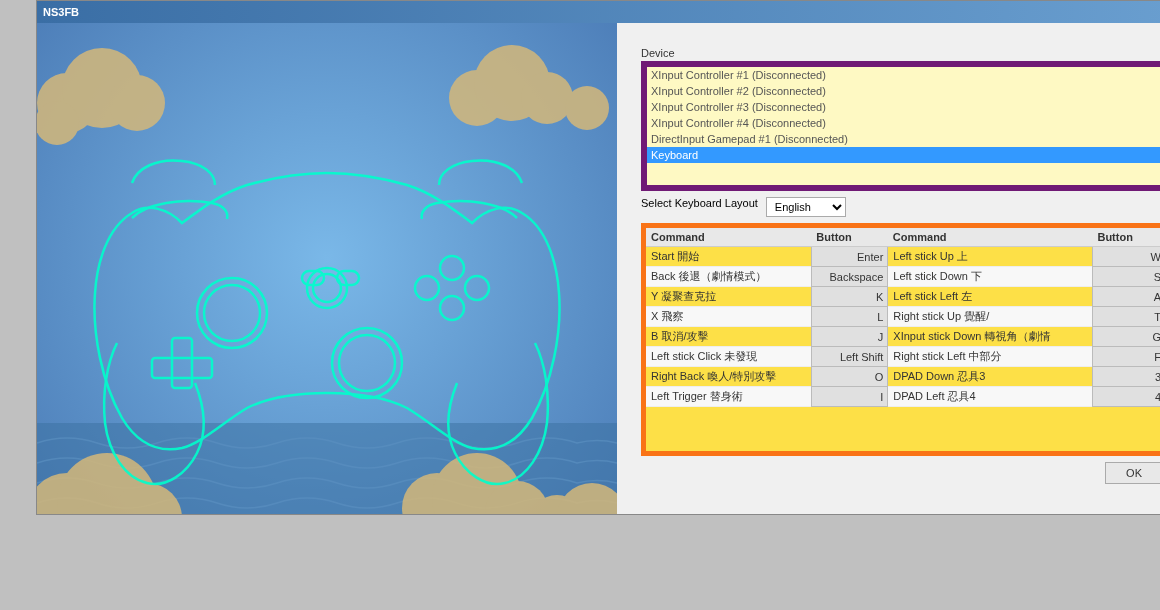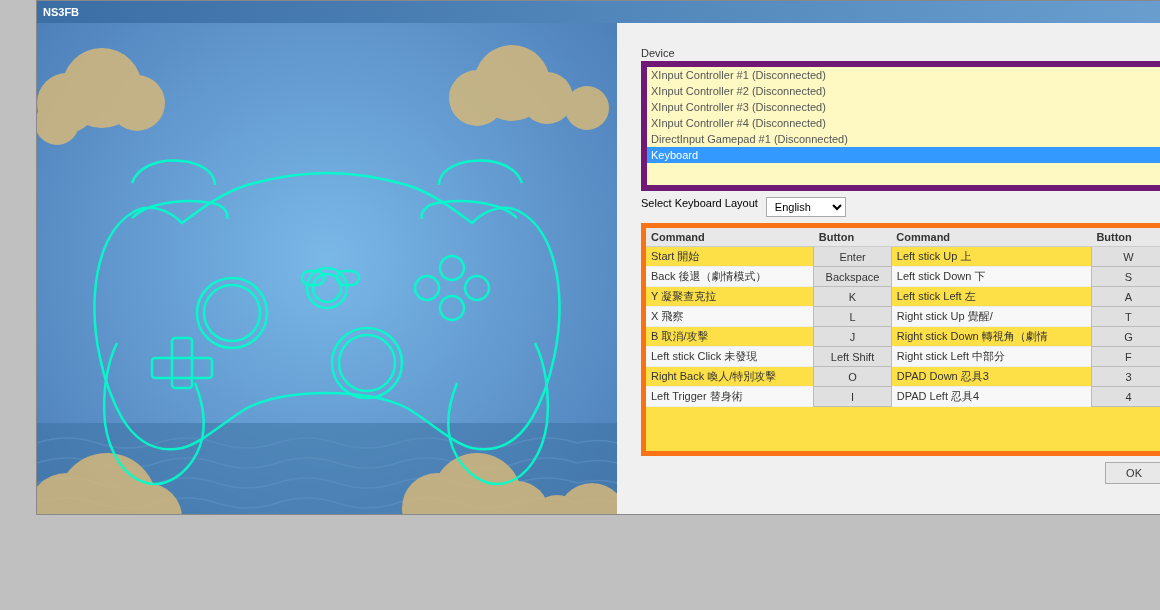--- a/index.html
+++ b/index.html
@@ -139,21 +139,21 @@
     tbody tr:nth-child(even) {
       background: #f8f8f8;
     }
     tbody td {
       padding: 2px 5px;
       color: #333;
     }
     .btn-cell {
       background: #e0e0e0;
       border: 1px solid #bbb;
-      text-align: center;
+      text-align: right;
       padding: 1px 4px;
       min-width: 60px;
     }
     .bottom-bar {
       display: flex;
       justify-content: flex-end;
       padding: 6px 8px;
       flex-shrink: 0;
     }
     .ok-button {
@@ -319,21 +319,21 @@
               </tr>
               <tr>
                 <td>X 飛察</td>
                 <td class="btn-cell">L</td>
                 <td>Right stick Up 覺醒/</td>
                 <td class="btn-cell">T</td>
               </tr>
               <tr>
                 <td>B 取消/攻擊</td>
                 <td class="btn-cell">J</td>
-                <td>Right stick Down 轉視角（劇情</td>
+                <td>XInput stick Down 轉視角（劇情</td>
                 <td class="btn-cell">G</td>
               </tr>
               <tr>
                 <td>Left stick Click 未發現</td>
                 <td class="btn-cell">Left Shift</td>
                 <td>Right stick Left 中部分</td>
                 <td class="btn-cell">F</td>
               </tr>
               <tr>
                 <td>Right Back 喚人/特別攻擊</td>

